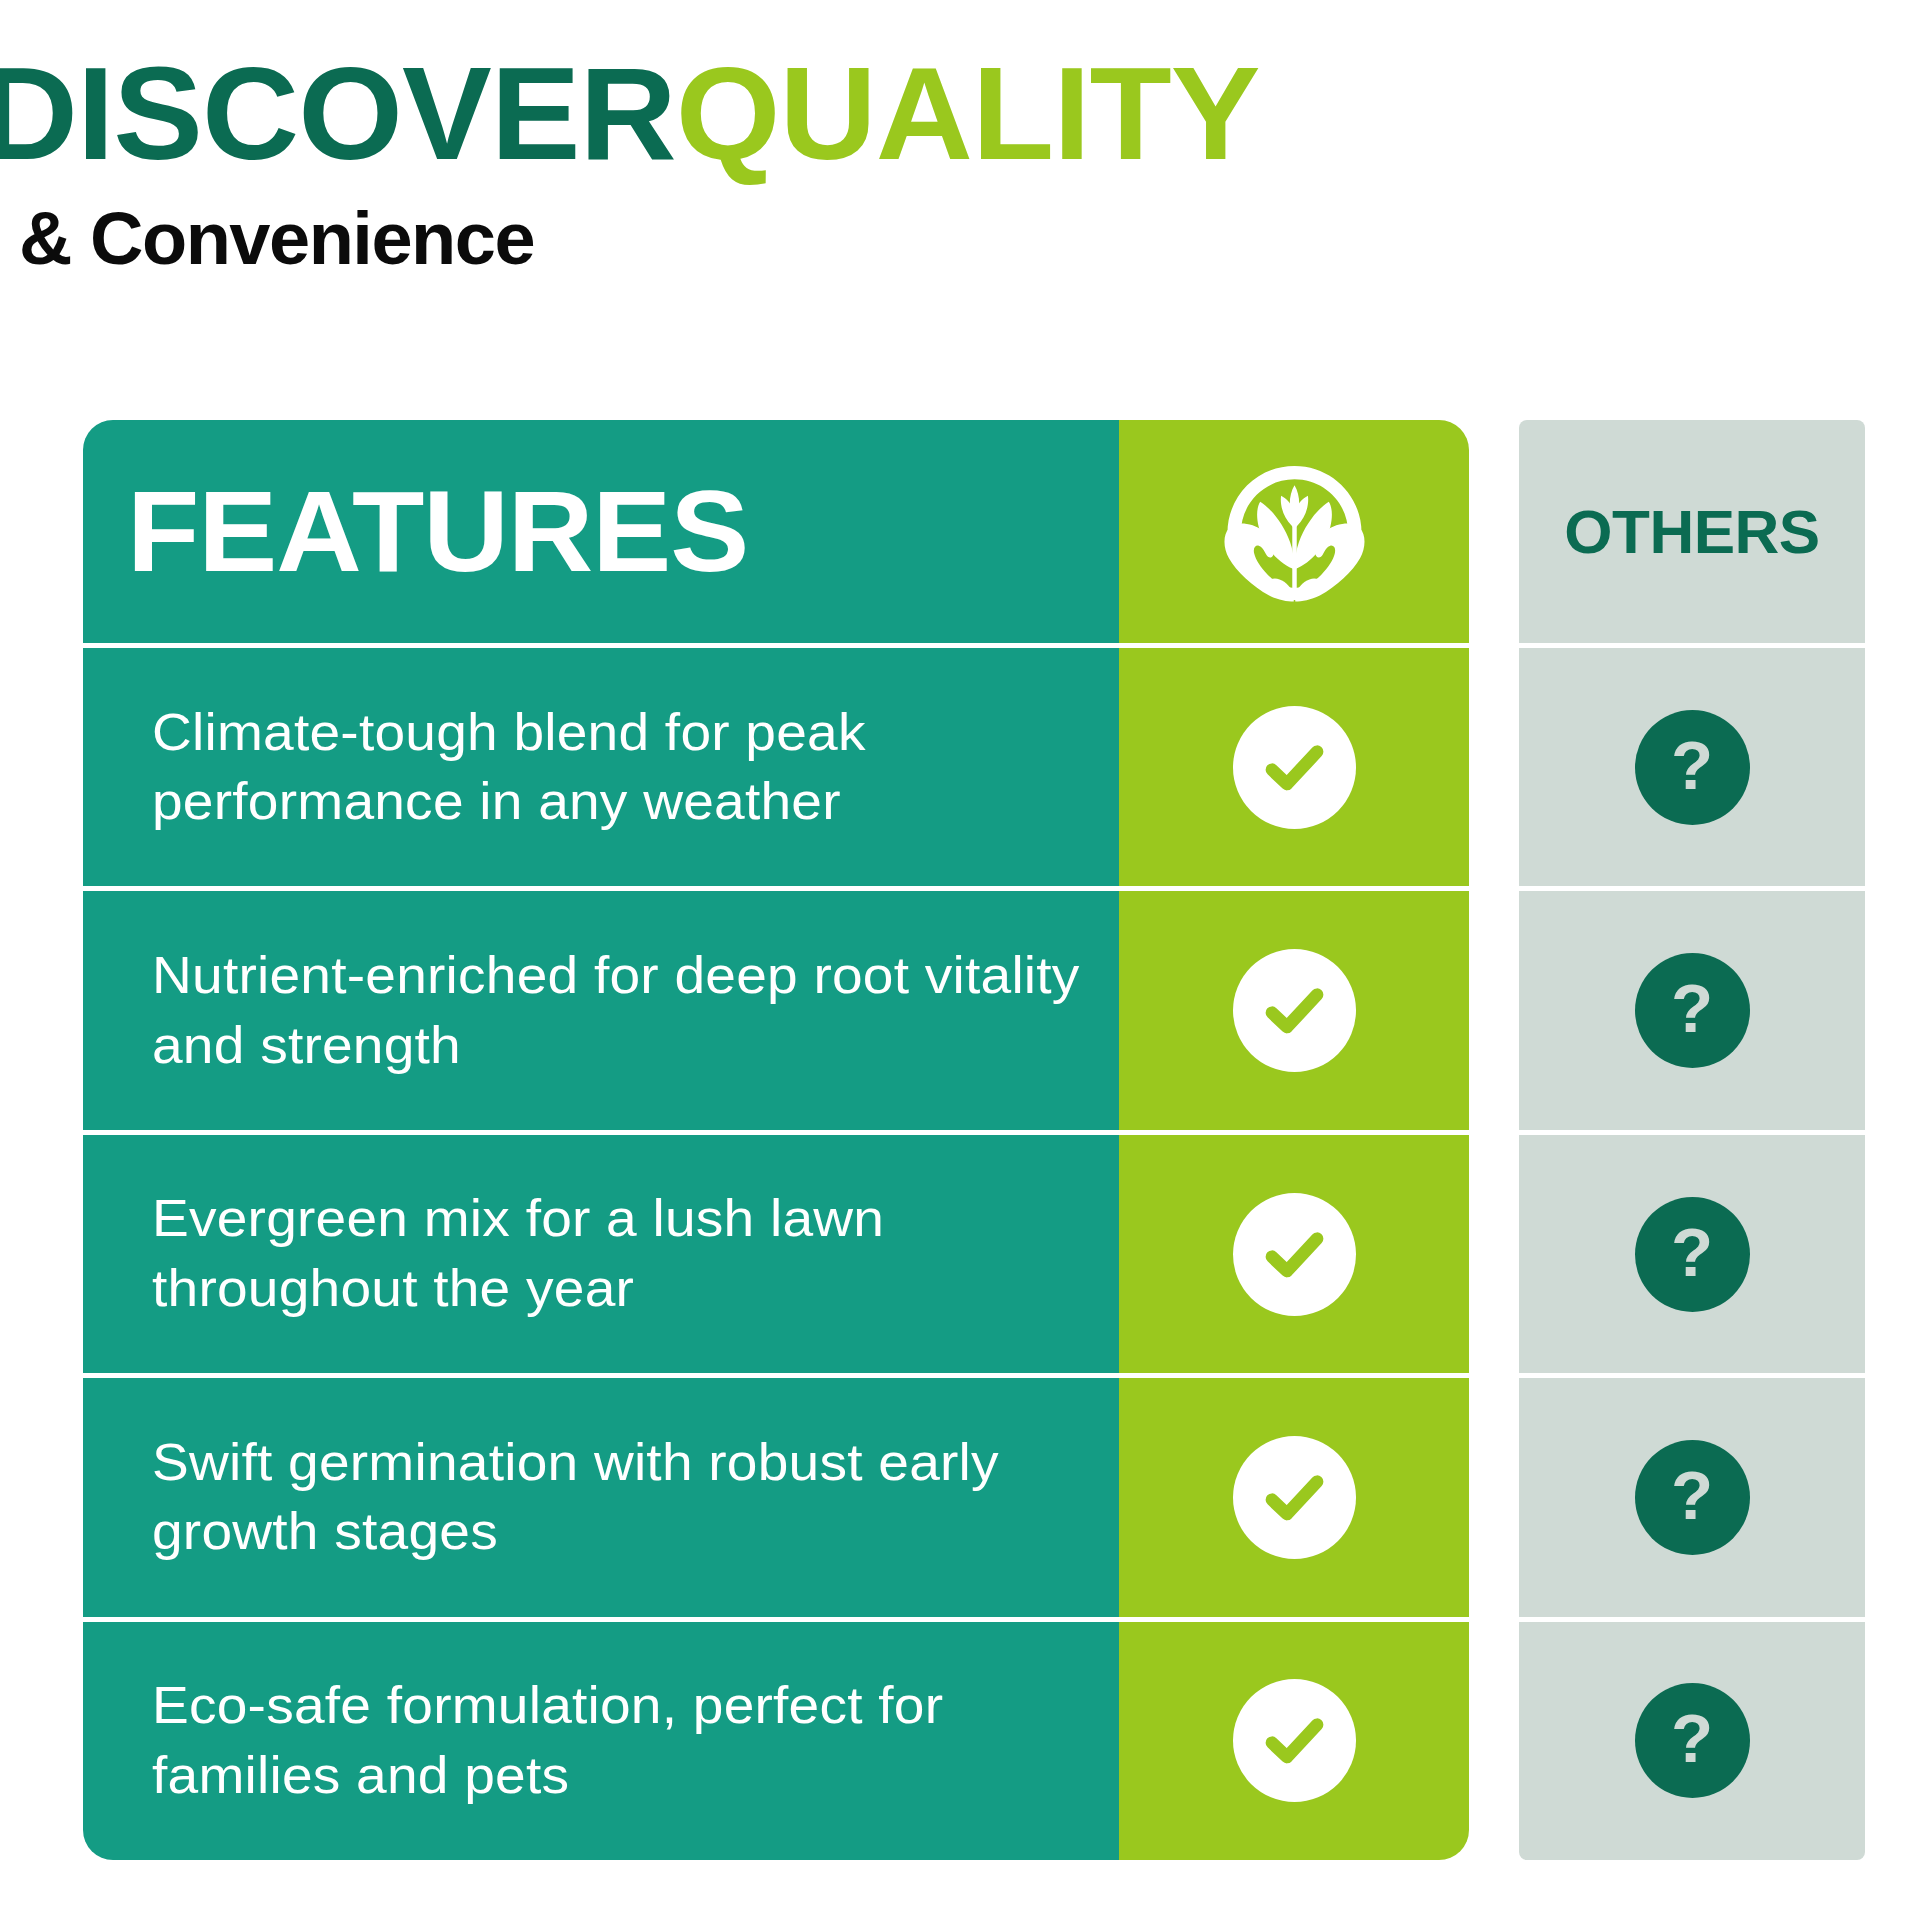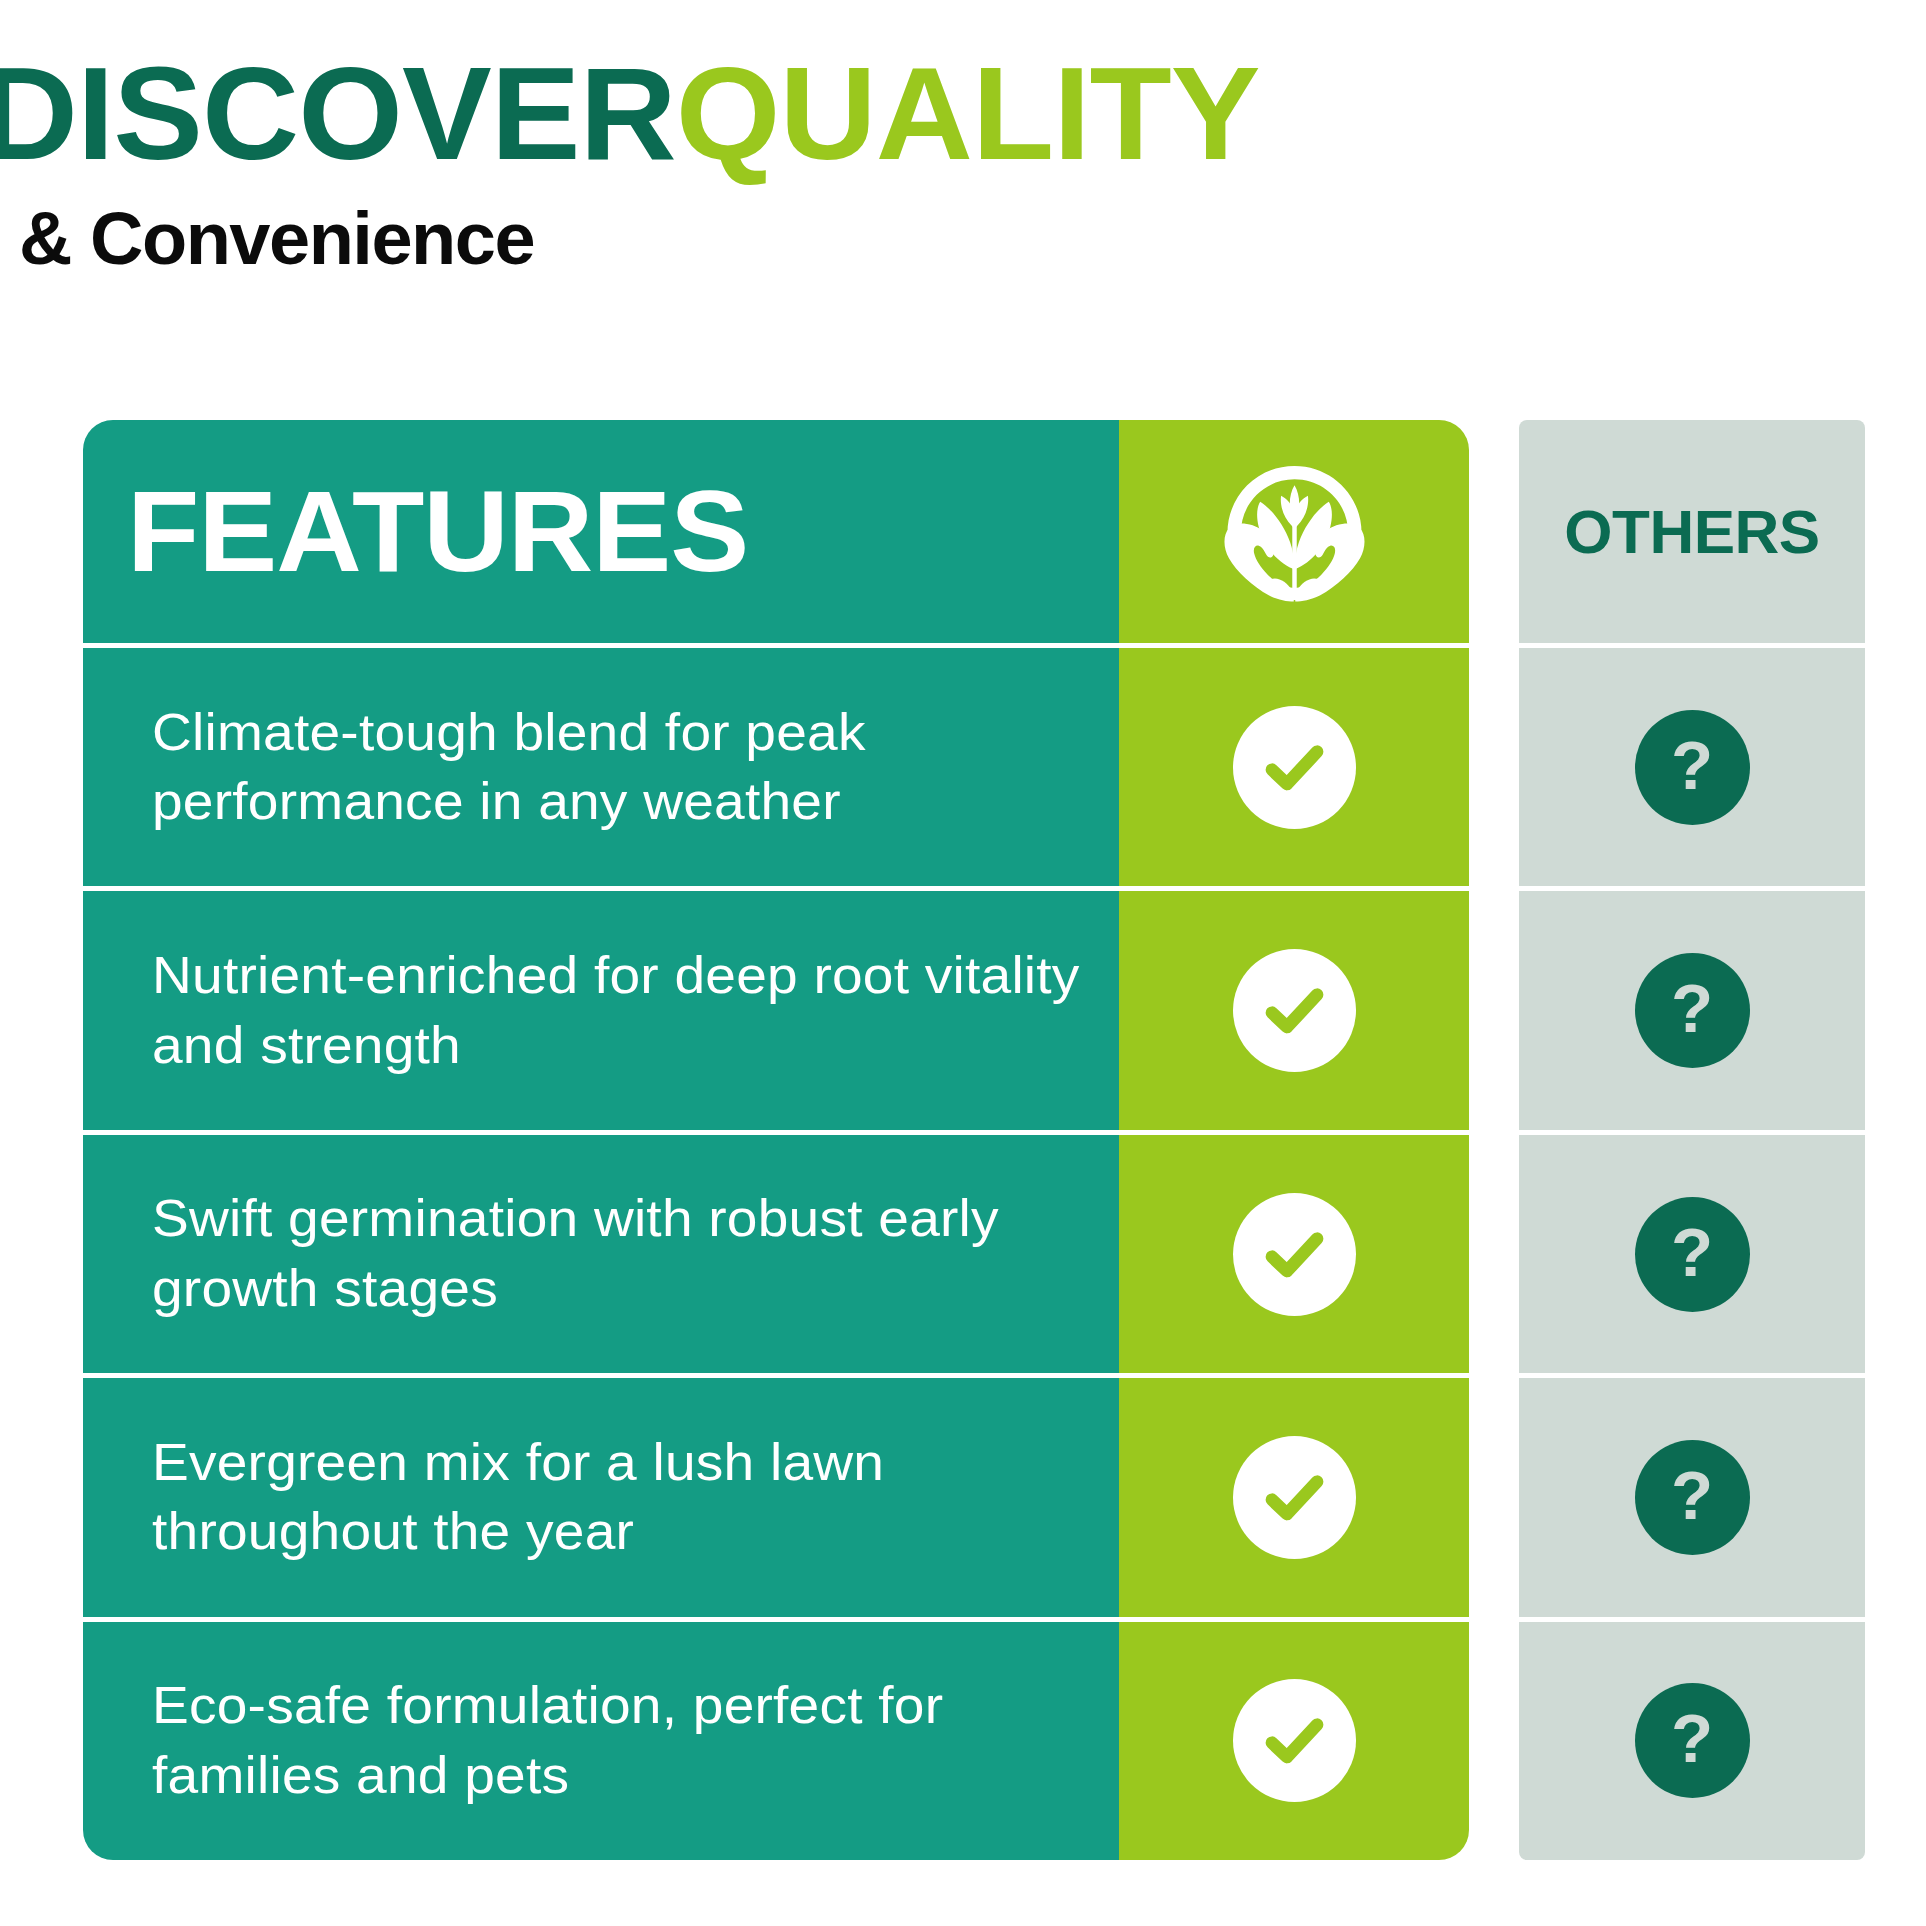--- a/index.html
+++ b/index.html
@@ -228,24 +228,24 @@
           <span class="title">FEATURES</span>
         </div>
 
         <div class="row-feature">
           <span class="ftext">Climate-tough blend for peak performance in any weather</span>
         </div>
         <div class="row-feature">
           <span class="ftext">Nutrient-enriched for deep root vitality and strength</span>
         </div>
         <div class="row-feature">
+          <span class="ftext">Evergreen mix for a lush lawn throughout the year</span>
+        </div>
+        <div class="row-feature">
           <span class="ftext">Swift germination with robust early growth stages</span>
-        </div>
-        <div class="row-feature">
-          <span class="ftext">Evergreen mix for a lush lawn throughout the year</span>
         </div>
         <div class="row-feature">
           <span class="ftext">Eco-safe formulation, perfect for families and pets</span>
         </div>
       </div>
 
       <div class="col-brand">
 
         <div class="hdr-brand">
           <svg class="logo-mark" width="149" height="149" viewBox="0 0 200 200" fill="#ffffff">

